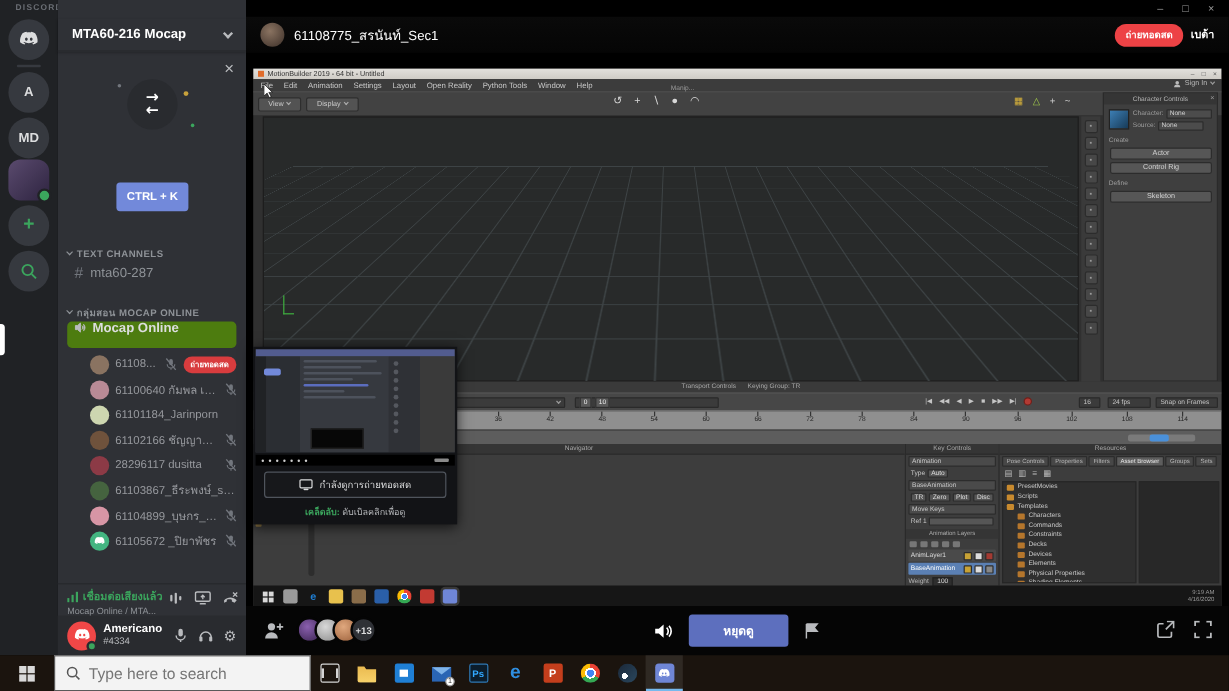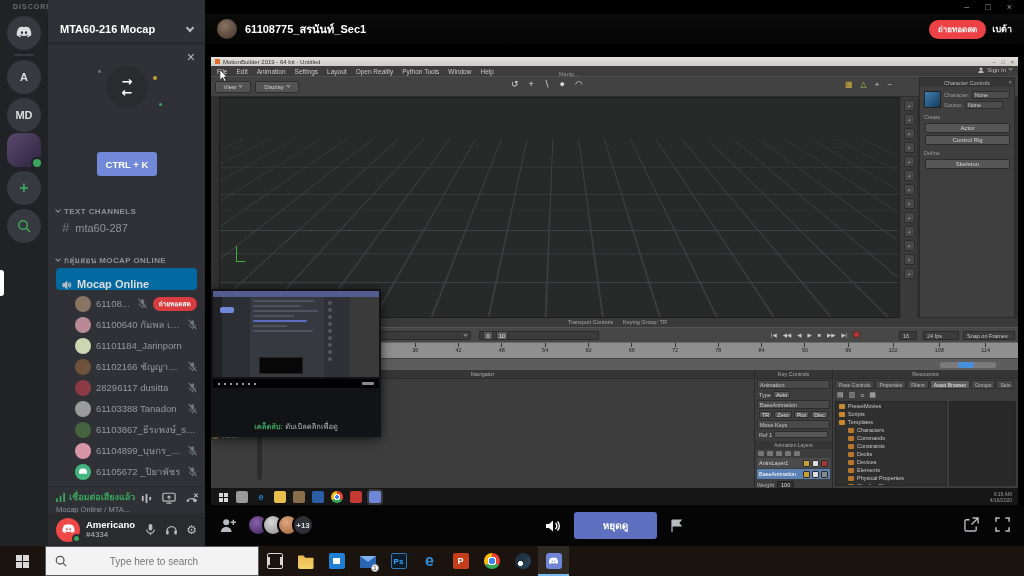--- a/index.html
+++ b/index.html
@@ -25,21 +25,21 @@
 .qs-close{position:absolute;right:10px;top:52px;color:#b9bbbe;font-size:14px;line-height:10px;}
 .qs-icon{position:absolute;left:58px;top:66px;width:42px;height:42px;border-radius:50%;background:#292b2f;display:flex;flex-direction:column;align-items:center;justify-content:center;color:#fff;}
 .qs-icon span{font-size:13px;font-weight:bold;line-height:11px;font-family:"DejaVu Sans",sans-serif;}
 .qs-dot{position:absolute;border-radius:50%;}
 .qs-text{position:absolute;left:0;top:116px;width:100%;text-align:center;color:#dcddde;font-size:9px;line-height:12px;}
 .qs-btn{position:absolute;left:49px;top:152px;width:60px;height:24px;border-radius:3px;background:#7289da;color:#fff;font-size:9.5px;font-weight:bold;display:flex;align-items:center;justify-content:center;}
 .section-h{position:absolute;left:8px;display:flex;align-items:center;gap:4px;color:#8e9297;font-size:8px;font-weight:bold;letter-spacing:.4px;}
 .section-h .chev{width:4px;height:4px;border-width:1.5px;border-color:#8e9297;}
 .channel-item{position:absolute;left:14px;top:220px;display:flex;align-items:center;gap:6px;color:#8e9297;font-size:11px;}
 .channel-item .hash{font-size:13px;color:#72767d;}
-.voice-item{position:absolute;left:8px;top:268px;width:141px;height:22px;border-radius:4px;background:#0369a1;display:flex;align-items:flex-end;gap:5px;padding:0 6px;color:#dcddde;font-size:11px;font-weight:bold;}
+.voice-item{position:absolute;left:8px;top:268px;width:141px;height:22px;border-radius:4px;background:#4d7c0f;display:flex;align-items:flex-start;gap:5px;padding:0 6px;color:#dcddde;font-size:11px;font-weight:bold;}
 #member-list{position:absolute;left:0;top:293px;width:100%;}
 .member-row{height:21px;display:flex;align-items:center;padding-left:27px;padding-right:7px;gap:5px;}
 .m-avatar{width:16px;height:16px;border-radius:50%;flex:none;display:flex;align-items:center;justify-content:center;}
 .m-name{color:#96989d;font-size:9.5px;white-space:nowrap;overflow:hidden;text-overflow:ellipsis;}
 .m-mic{flex:none;margin-left:auto;}
 .m-mic.inline{margin-left:2px;}
 .live-pill{flex:none;background:#d83c3e;color:#fff;font-size:6.5px;font-weight:bold;padding:2px 6px;border-radius:8px;white-space:nowrap;}
 .voice-status{position:absolute;left:0;bottom:33px;width:100%;height:27px;border-top:1px solid #26282c;padding:3px 8px 0 8px;}
 .vs-line1{display:flex;align-items:center;gap:4px;color:#3ba55d;font-size:9px;font-weight:bold;}
 .vs-line2{color:#8e9297;font-size:7.5px;margin-top:1px;}
@@ -49,21 +49,21 @@
 .ub-status{position:absolute;right:-1px;bottom:-1px;width:9px;height:9px;border-radius:50%;background:#3ba55d;border:2px solid #292b2f;}
 .ub-name{color:#fff;font-size:9.5px;font-weight:bold;line-height:10px;}
 .ub-tag{color:#b9bbbe;font-size:8px;}
 .ub-icons{margin-left:auto;display:flex;gap:8px;align-items:center;}
 
 
 .main{position:absolute;left:205px;top:0;width:819px;height:100%;background:#000;}
 .win-ctl{position:absolute;right:12px;top:2px;display:flex;gap:16px;color:#9a9a9a;font-size:9px;font-family:"DejaVu Sans",sans-serif;}
 .stream-header{position:absolute;left:0;top:14px;width:100%;height:30px;display:flex;align-items:center;padding:0 12px;gap:8px;background:linear-gradient(#0a0a0a,#050505);}
 .sh-avatar{width:20px;height:20px;border-radius:50%;background:radial-gradient(circle at 40% 35%,#8a7361,#3c2f28);}
-.sh-name{color:#fff;font-size:11px;font-weight:bold;}
+.sh-name{color:#fff;font-size:11px;font-weight:normal;}
 .sh-right{margin-left:auto;display:flex;align-items:center;gap:6px;}
 .sh-live{background:#ed4245;color:#fff;font-size:8px;font-weight:bold;padding:3px 9px;border-radius:10px;}
 .sh-beta{color:#fff;font-size:9px;font-weight:bold;}
 
 .stream-screen{position:absolute;left:6px;top:57px;width:807px;height:449px;background:#303030;overflow:hidden;}
 .mb-title{position:absolute;left:0;top:0;width:100%;height:9px;background:linear-gradient(#e3e1dd,#cfccc6);display:flex;align-items:center;gap:3px;padding:0 4px;font-size:6px;color:#333;}
 .mb-sq{width:5px;height:5px;background:#e06c2b;flex:none;}
 .mb-winctl{margin-left:auto;display:flex;gap:6px;color:#555;font-size:5.5px;font-family:"DejaVu Sans",sans-serif;}
 .mb-menu{position:absolute;left:0;top:9px;width:100%;height:10px;background:#3c3c3c;display:flex;align-items:center;gap:9px;padding:0 6px;}
 .mb-menu span{font-size:6.5px;color:#c9c9c9;white-space:nowrap;}
@@ -165,21 +165,21 @@
 .sc-center{position:absolute;left:0;top:0;width:100%;height:100%;display:flex;align-items:center;justify-content:center;gap:13px;}
 .stop-btn{background:#5d6fbe;color:#fff;font-size:10px;font-weight:bold;padding:6px 29px;border-radius:3px;}
 .sc-right{position:absolute;right:14px;top:12px;display:flex;gap:16px;align-items:center;}
 
 
 .taskbar{position:absolute;left:0;top:546px;width:1024px;height:30px;background:#1b140e;display:flex;align-items:stretch;}
 .start{width:45px;display:flex;align-items:center;justify-content:center;}
 .winlogo{display:grid;grid-template-columns:6px 6px;grid-template-rows:6px 6px;gap:1px;}
 .winlogo i{background:#d9d9d9;}
 .searchbox{width:214px;background:#f3f3f3;border:1px solid #5a5a5a;display:flex;align-items:center;gap:7px;padding:0 9px;}
-.searchbox input{border:none;outline:none;background:transparent;font-size:10px;color:#444;width:160px;text-align:center;}
+.searchbox input{border:none;outline:none;background:transparent;font-size:13px;color:#444;width:160px;}
 .tb-apps{display:flex;align-items:stretch;}
 .app{width:31px;display:flex;align-items:center;justify-content:center;position:relative;}
 .app.active{background:rgba(255,255,255,.09);box-shadow:inset 0 -2px 0 #76b9ed;}
 .badge{position:absolute;right:4px;bottom:4px;background:#fff;color:#333;font-size:6px;border-radius:50%;width:8px;height:8px;display:flex;align-items:center;justify-content:center;border:1px solid #999;}
 .ic{width:16px;height:16px;}
 .ic-taskview{border:1.5px solid #d5d5d5;border-radius:2px;background:linear-gradient(90deg,#d5d5d5 2px,transparent 2px) no-repeat 0 50%/2px 8px,linear-gradient(90deg,#d5d5d5 2px,transparent 2px) no-repeat 100% 50%/2px 8px;}
 .ic-folder{background:linear-gradient(#e8b64c,#f7d26a);clip-path:polygon(0 15%,38% 15%,48% 30%,100% 30%,100% 100%,0 100%);border-radius:2px;}
 .ic-store{background:#1f7fd4;border-radius:2px;position:relative;display:flex;align-items:center;justify-content:center;}
 .ic-store i{width:7px;height:6px;background:#fff;}
 .ic-mail{background:#2a65b4;position:relative;height:12px;margin-top:2px;}
@@ -313,31 +313,20 @@
             <span class="m-name">28296117 dusitta</span>
             <span class="m-mic">
               <svg width="11" height="11" viewBox="0 0 14 14">
                 <rect x="5" y="1.5" width="4" height="6.5" rx="2" fill="#72767d"></rect>
                 <path d="M3 7a4 4 0 0 0 8 0M7 11v2" stroke="#72767d" stroke-width="1.2" fill="none"></path>
                 <path d="M2 1l10 12" stroke="#72767d" stroke-width="1.4"></path>
               </svg>
             </span>
           </div>
           <div class="member-row">
-            <div class="m-avatar" style="background: rgb(155, 155, 155);"></div>
-            <span class="m-name">61103388 Tanadon</span>
-            <span class="m-mic">
-              <svg width="11" height="11" viewBox="0 0 14 14">
-                <rect x="5" y="1.5" width="4" height="6.5" rx="2" fill="#72767d"></rect>
-                <path d="M3 7a4 4 0 0 0 8 0M7 11v2" stroke="#72767d" stroke-width="1.2" fill="none"></path>
-                <path d="M2 1l10 12" stroke="#72767d" stroke-width="1.4"></path>
-              </svg>
-            </span>
-          </div>
-          <div class="member-row">
             <div class="m-avatar" style="background: rgb(69, 99, 63);"></div>
             <span class="m-name">61103867_ธีระพงษ์_sec1</span>
           </div>
           <div class="member-row">
             <div class="m-avatar" style="background: rgb(215, 149, 165);"></div>
             <span class="m-name">61104899_บุษกร_S...</span>
             <span class="m-mic">
               <svg width="11" height="11" viewBox="0 0 14 14">
                 <rect x="5" y="1.5" width="4" height="6.5" rx="2" fill="#72767d"></rect>
                 <path d="M3 7a4 4 0 0 0 8 0M7 11v2" stroke="#72767d" stroke-width="1.2" fill="none"></path>
@@ -872,20 +861,27 @@
         <div class="pip-dots">
           <i></i>
             <i></i>
             <i></i>
             <i></i>
             <i></i>
             <i></i>
             <i></i>
             <span class="bar"></span>
         </div>
+        <div class="pip-box">
+          <svg width="12" height="10" viewBox="0 0 14 12">
+              <rect x="1" y="1" width="12" height="8" rx="1" fill="none" stroke="#dcddde" stroke-width="1.2"></rect>
+              <rect x="4.5" y="10" width="5" height="1.4" rx="0.7" fill="#dcddde"></rect>
+            </svg>
+          <span>กำลังดูการถ่ายทอดสด</span>
+        </div>
         <div class="pip-tip">
           <b>เคล็ดลับ:</b><span> ดับเบิลคลิกเพื่อดู</span>
         </div>
       </div>
 
       <div class="stream-controls">
         <div class="sc-left">
           <svg width="18" height="16" viewBox="0 0 20 18">
               <circle cx="8" cy="6" r="3.4" fill="#b9bbbe"></circle>
               <path d="M2 17a6 6 0 0 1 12 0z" fill="#b9bbbe"></path>

